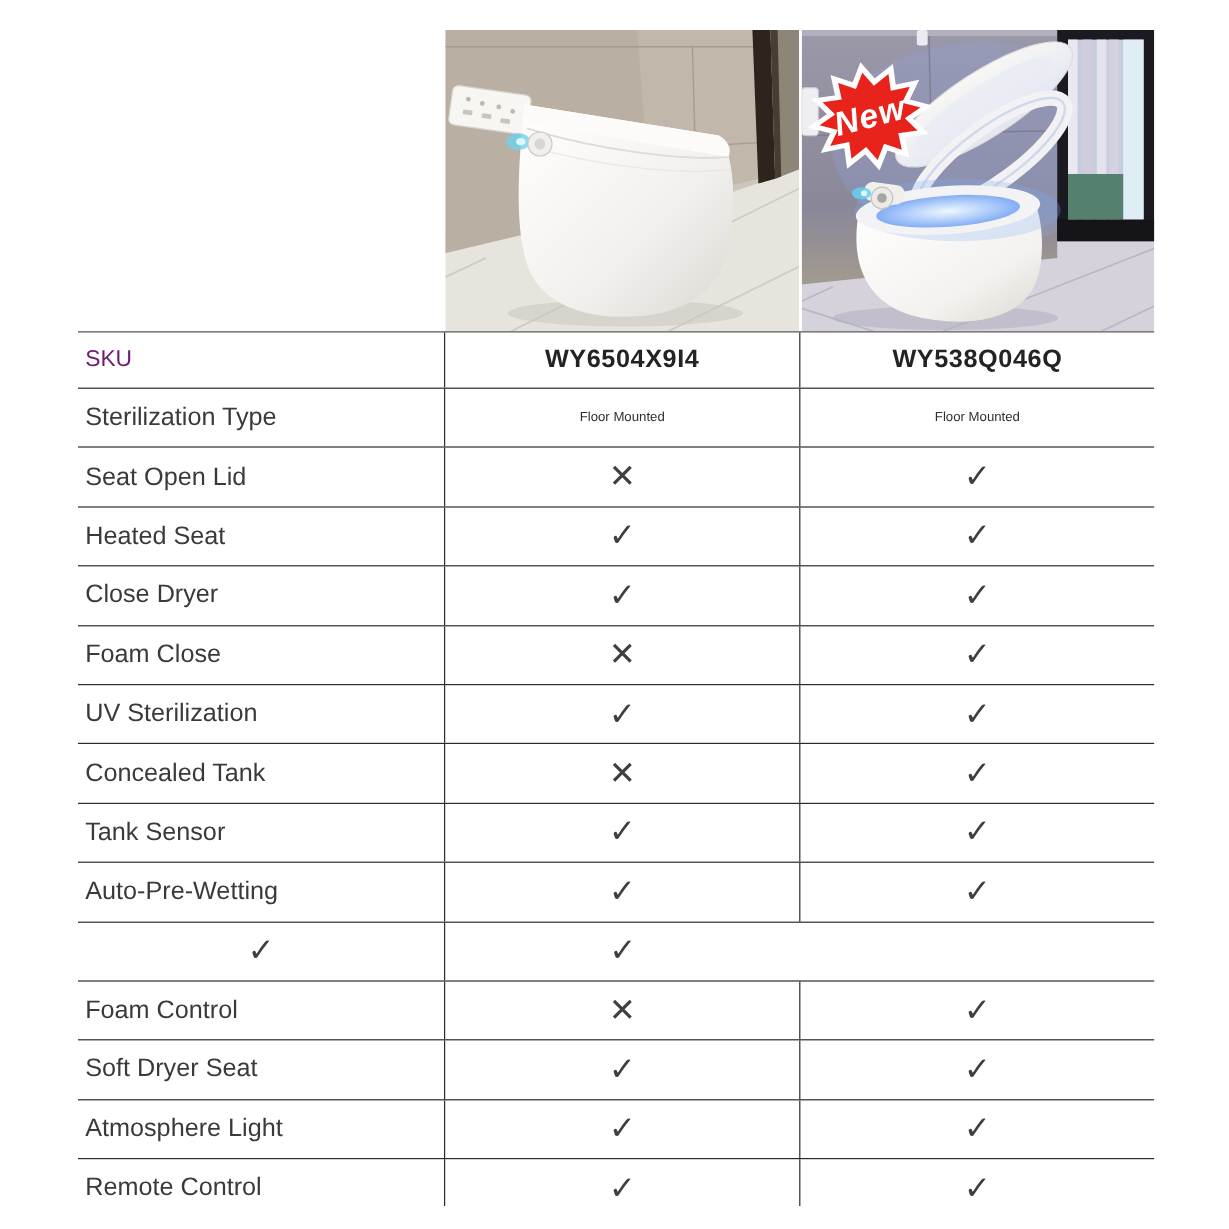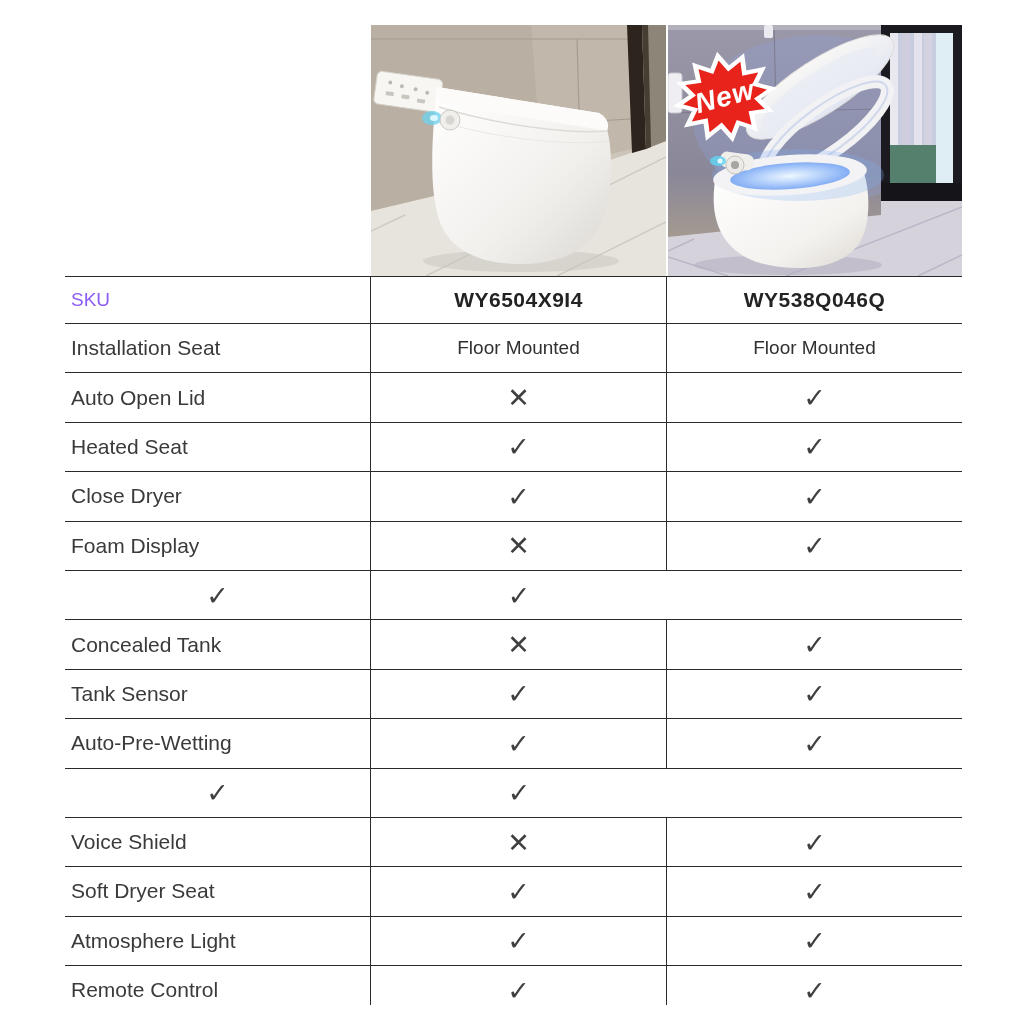--- a/index.html
+++ b/index.html
@@ -20,24 +20,24 @@
       letter-spacing:1px;}
   
   .table{position:absolute;left:65px;top:276px;width:897px;height:729px;overflow:hidden;}
   .row{display:grid;grid-template-columns:306px 296px 295px;border-top:1.6px solid var(--line);
        box-sizing:border-box;}
   .sku-row{height:47px;}
   .feature-row{height:49.4px;}
   .cell{display:flex;align-items:center;box-sizing:border-box;}
   .cell.c1,.cell.c2{border-right:1.6px solid var(--line);}
   .cell.label{padding-left:6px;font-size:21px;color:#3a3a3a;}
-  .sku-row .cell.label{font-size:19px;color:#8b5cf6;}
+  .sku-row .cell.label{font-size:19px;color:#701a75;}
   .cell.val{justify-content:center;text-align:right;}
   .sku-val{font-size:21px;font-weight:700;color:#232323;letter-spacing:0.5px;}
-  .text-val{font-size:19px;font-weight:500;color:#303030;}
+  .text-val{font-size:11px;font-weight:500;color:#303030;}
   .mark{font-family:"DejaVu Sans", sans-serif;font-size:27px;color:#3f3f3f;font-weight:400;line-height:1;}
 </style>
 </head>
 <body>
 
 <div class="page">
 
   <div class="photo photo-left">
     <svg viewBox="0 0 295 251" preserveAspectRatio="none">
       <defs>
@@ -176,50 +176,51 @@
   </div>
 
   <div class="table">
     <div class="row sku-row">
       <div class="cell label c1">SKU</div>
       <div class="cell val c2 sku-val">WY6504X9I4</div>
       <div class="cell val sku-val">WY538Q046Q</div>
     </div>
     <div id="feature-rows">
   <div class="row feature-row">
-    <div class="cell label c1">Installation Seat</div>
+    <div class="cell label c1">Sterilization Type</div>
     <div class="cell val c2 text-val">Floor Mounted</div>
     <div class="cell val text-val">Floor Mounted</div>
   </div>
 
   <div class="row feature-row">
-    <div class="cell label c1">Auto Open Lid</div>
+    <div class="cell label c1">Seat Open Lid</div>
     <div class="cell val c2 mark">✕</div>
     <div class="cell val mark">✓</div>
   </div>
 
   <div class="row feature-row">
     <div class="cell label c1">Heated Seat</div>
     <div class="cell val c2 mark">✓</div>
     <div class="cell val mark">✓</div>
   </div>
 
   <div class="row feature-row">
     <div class="cell label c1">Close Dryer</div>
     <div class="cell val c2 mark">✓</div>
     <div class="cell val mark">✓</div>
   </div>
 
   <div class="row feature-row">
-    <div class="cell label c1">Foam Display</div>
-    <div class="cell val c2 mark">✕</div>
-    <div class="cell val mark">✓</div>
-  </div>
-
-  <div class="row feature-row">
+    <div class="cell label c1">Foam Close</div>
+    <div class="cell val c2 mark">✕</div>
+    <div class="cell val mark">✓</div>
+  </div>
+
+  <div class="row feature-row">
+    <div class="cell label c1">UV Sterilization</div>
     <div class="cell val c2 mark">✓</div>
     <div class="cell val mark">✓</div>
   </div>
 
   <div class="row feature-row">
     <div class="cell label c1">Concealed Tank</div>
     <div class="cell val c2 mark">✕</div>
     <div class="cell val mark">✓</div>
   </div>
 
@@ -234,21 +235,21 @@
     <div class="cell val c2 mark">✓</div>
     <div class="cell val mark">✓</div>
   </div>
 
   <div class="row feature-row">
     <div class="cell val c2 mark">✓</div>
     <div class="cell val mark">✓</div>
   </div>
 
   <div class="row feature-row">
-    <div class="cell label c1">Voice Shield</div>
+    <div class="cell label c1">Foam Control</div>
     <div class="cell val c2 mark">✕</div>
     <div class="cell val mark">✓</div>
   </div>
 
   <div class="row feature-row">
     <div class="cell label c1">Soft Dryer Seat</div>
     <div class="cell val c2 mark">✓</div>
     <div class="cell val mark">✓</div>
   </div>
 

